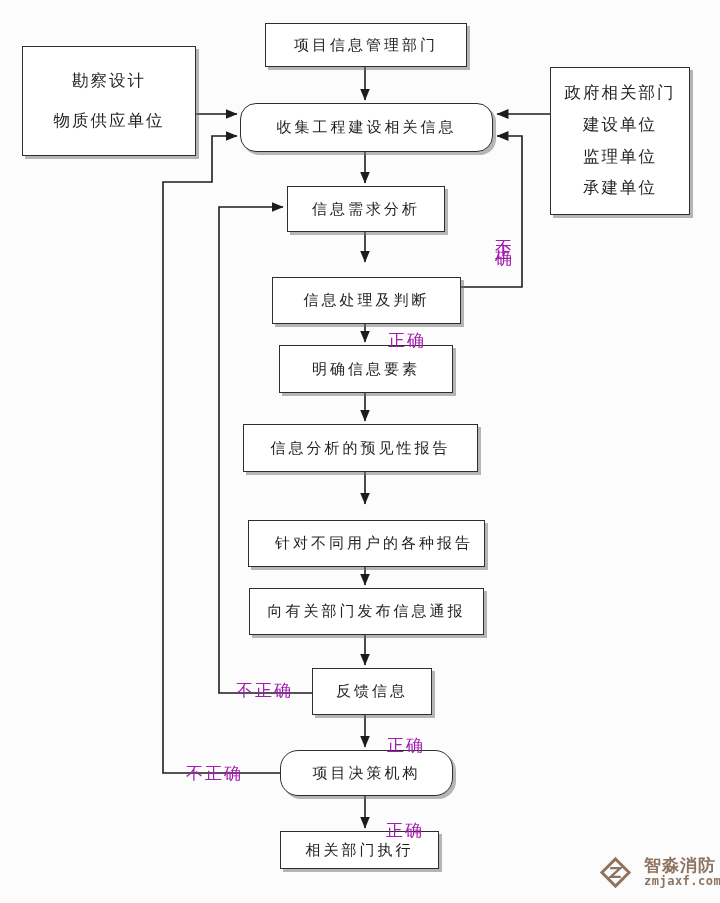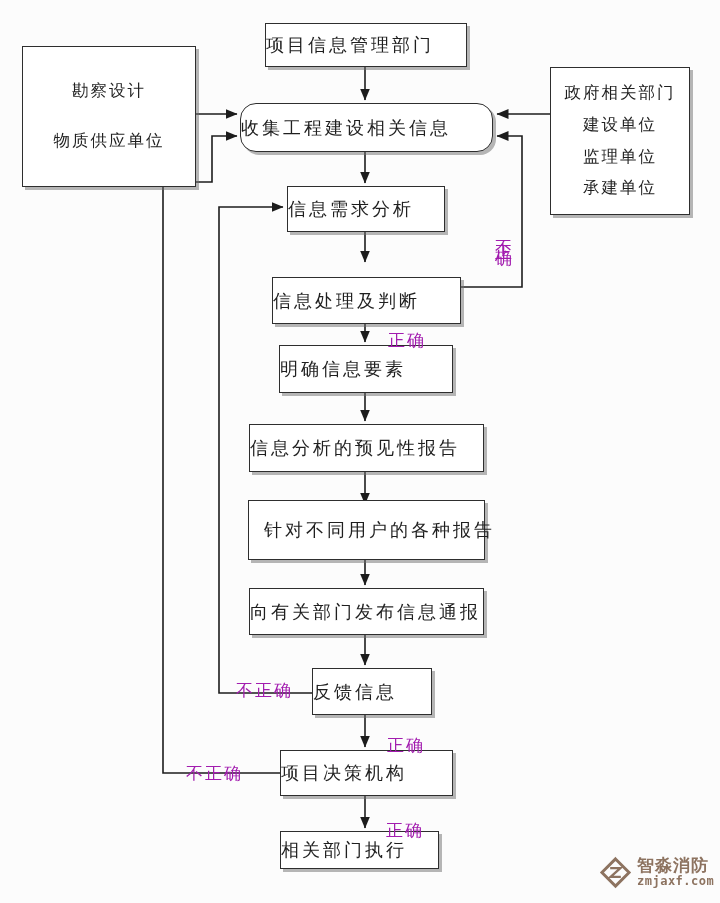--- a/index.html
+++ b/index.html
@@ -18,48 +18,48 @@
     z-index:1;
   }
   .node{
     position:absolute;
     box-sizing:border-box;
     background:#ffffff;
     border:1.6px solid #2e2e2e;
     box-shadow:3px 3px 0 rgba(110,110,110,.5);
     display:flex;
     align-items:center;
-    justify-content:flex-start;
-    font-size:18px;
+    justify-content:center;
+    font-size:15px;
     letter-spacing:3px;
     color:#1f1f1f;
     z-index:2;
     text-align:center;
     white-space:nowrap;
   }
   .node.multi{
     flex-direction:column;
     justify-content:space-evenly;
     font-size:16.5px;
     letter-spacing:2px;
     padding:4px 0;
   }
   .node.multi span{display:block;line-height:1.25;}
   #node-management{left:265px;top:23px;width:202px;height:44px;}
-  #node-left{left:22px;top:46px;width:174px;height:141px;}
+  #node-left{left:22px;top:46px;width:174px;height:110px;}
   #node-collect{left:240px;top:103px;width:253px;height:49px;border-radius:16px;}
   #node-right{left:550px;top:67px;width:140px;height:148px;}
   #node-analysis{left:287px;top:186px;width:158px;height:46px;}
   #node-process{left:272px;top:265px;width:189px;height:47px;margin-top:12px;}
   #node-elements{left:279px;top:345px;width:174px;height:48px;}
-  #node-forecast{left:249px;top:424px;width:235px;height:48px;}
-  #node-userreports{left:248px;top:500px;width:237px;height:60px;padding-left:15px;}
+  #node-forecast{left:243px;top:424px;width:235px;height:48px;}
+  #node-userreports{left:248px;top:520px;width:237px;height:47px;padding-left:15px;}
   #node-publish{left:249px;top:588px;width:235px;height:47px;}
   #node-feedback{left:312px;top:668px;width:120px;height:47px;}
-  #node-decision{left:280px;top:750px;width:173px;height:46px;}
+  #node-decision{left:280px;top:750px;width:173px;height:46px;border-radius:18px;}
   #node-execute{left:280px;top:831px;width:159px;height:38px;}
   .lbl{
     position:absolute;
     font-size:17px;
     letter-spacing:2px;
     color:#a21caf;
     z-index:2;
     white-space:nowrap;
     margin-top:16px;
   }
@@ -71,21 +71,21 @@
   }
   #lbl-incorrect-feedback{left:236px;top:663px;}
   #lbl-correct-feedback{left:387px;top:718px;}
   #lbl-incorrect-decision{left:186px;top:746px;}
   #lbl-correct-decision{left:386px;top:803px;}
   .watermark{
     position:absolute;
     left:599px;top:856px;
     display:flex;
     align-items:center;
-    gap:5px;
+    gap:12px;
     z-index:2;
     color:#8d7360;
   }
   .watermark .wm-text{display:flex;flex-direction:column;line-height:1.05;}
   .watermark .wm-brand{
     font-size:17px;font-weight:bold;letter-spacing:1px;
     font-family:"Liberation Sans","DejaVu Sans",sans-serif;
   }
   .watermark .wm-domain{
     font-size:12px;font-weight:bold;letter-spacing:.5px;

